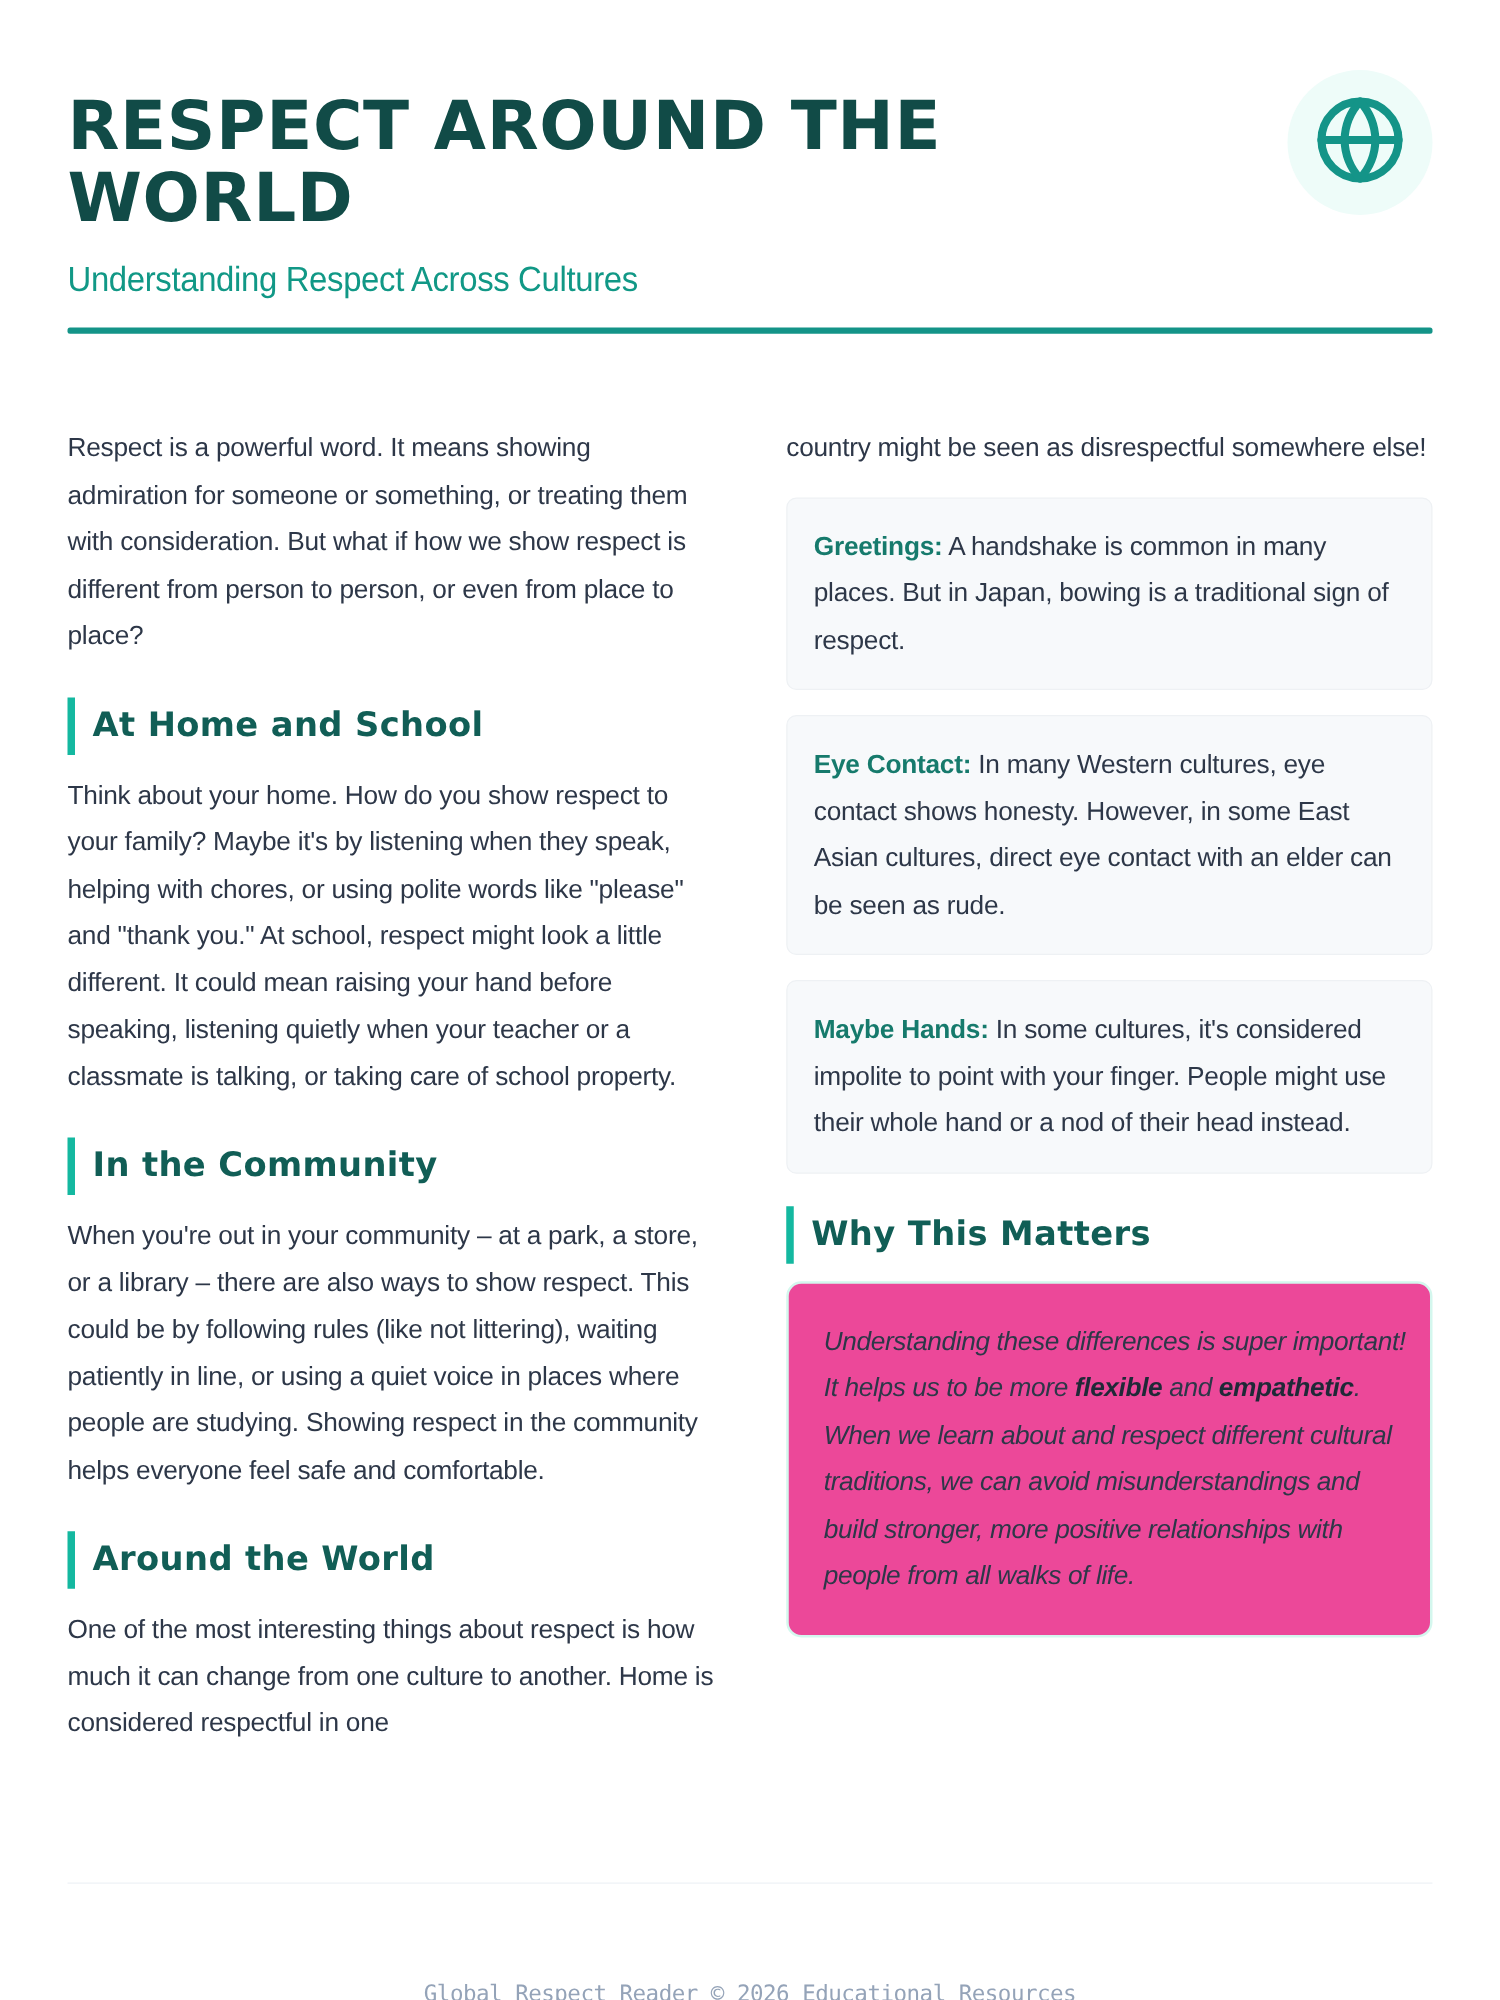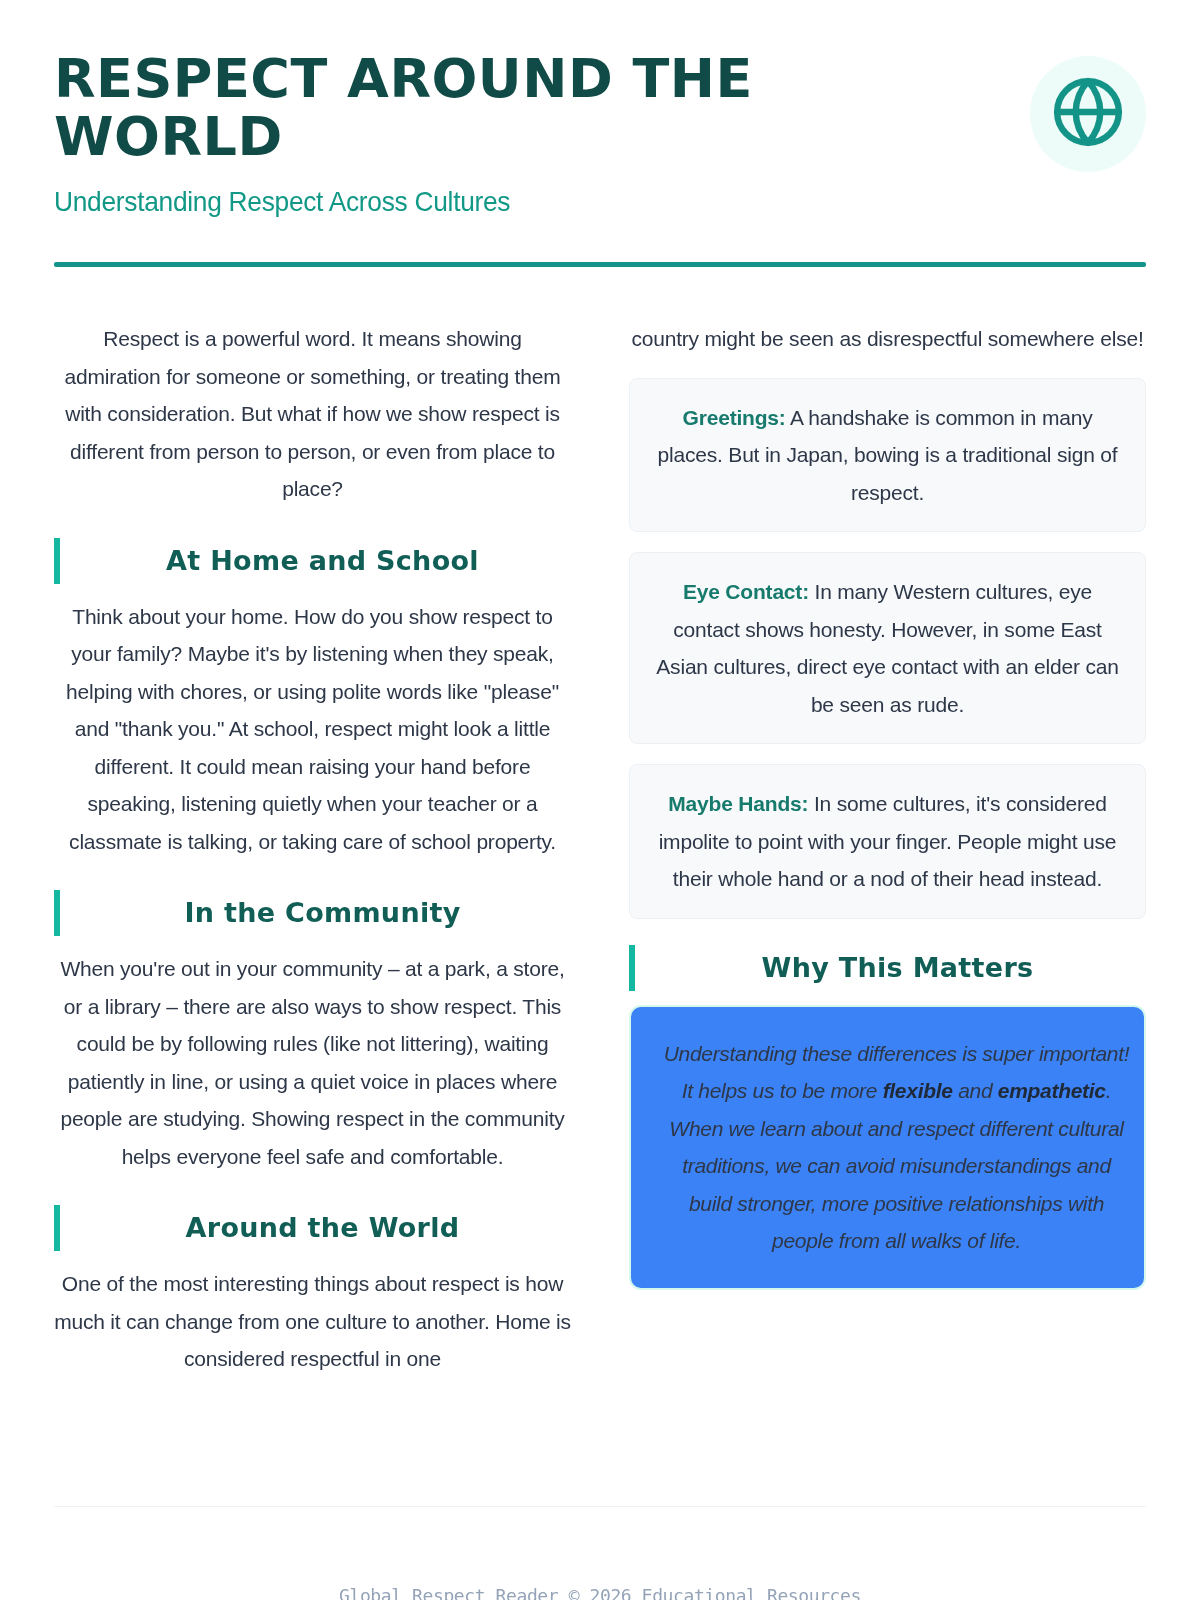--- a/index.html
+++ b/index.html
@@ -6,21 +6,21 @@
     html, body { width: 1200px; height: 1600px; background: #ffffff; }
     body {
       font-family: "Liberation Sans", sans-serif;
       color: #2d3748;
       position: relative;
       overflow: hidden;
     }
     .page { position: absolute; left: 54px; top: 0; width: 1092px; }
 
     
-    .header { position: relative; padding-top: 50px; height: 270px; }
+    .header { position: relative; padding-top: 72px; height: 270px; }
     .title {
       font-family: "DejaVu Sans", sans-serif;
       font-weight: 900;
       font-size: 54px;
       line-height: 58px;
       letter-spacing: 0.5px;
       color: #114b47;
       width: 800px;
       font-stretch: expanded;
     }
@@ -38,21 +38,21 @@
       width: 116px; height: 116px; border-radius: 50%;
       background: #eefcf9;
       display: flex; align-items: center; justify-content: center;
     }
     .header-rule {
       position: absolute; left: 0; right: 0; top: 262px;
       height: 5px; background: #149488; border-radius: 2px;
     }
 
     
-    .columns { position: absolute; top: 320px; left: 0; width: 1092px; display: flex; gap: 58px; text-align: center; }
+    .columns { position: absolute; top: 340px; left: 0; width: 1092px; display: flex; gap: 58px; }
     .col { width: 517px; }
     .col-left { width: 517px; }
     .col-right { width: 517px; }
 
     p.body {
       font-size: 21px;
       line-height: 37.5px;
       color: #2d3748;
       letter-spacing: -0.2px;
     }
@@ -72,21 +72,21 @@
       background: #f7f9fb;
       border: 1px solid #eef1f4;
       border-radius: 8px;
       padding: 20px 21px 20px 21px;
       margin-top: 0;
       margin-bottom: 20px;
     }
     .info-box .lbl { color: #167a6c; font-weight: bold; }
 
     .highlight-box {
-      background: #3b82f6;
+      background: #ec4899;
       border: 2px solid #d4f7ee;
       border-radius: 12px;
       padding: 28px 10px 28px 28px;
     }
     .highlight-box p {
       font-style: italic;
       font-size: 21px;
       line-height: 37.5px;
       color: #2d3748;
       letter-spacing: -0.3px;

